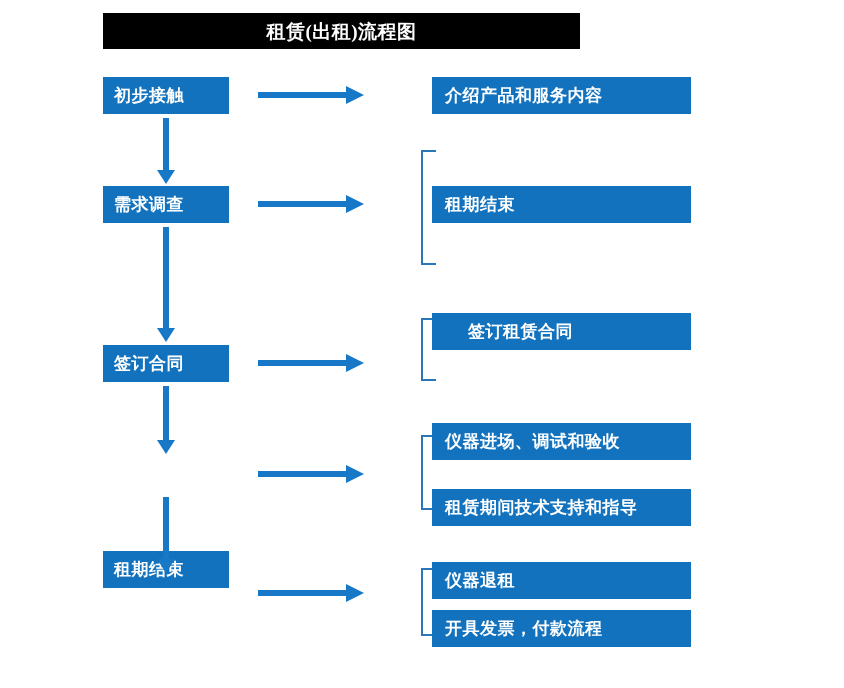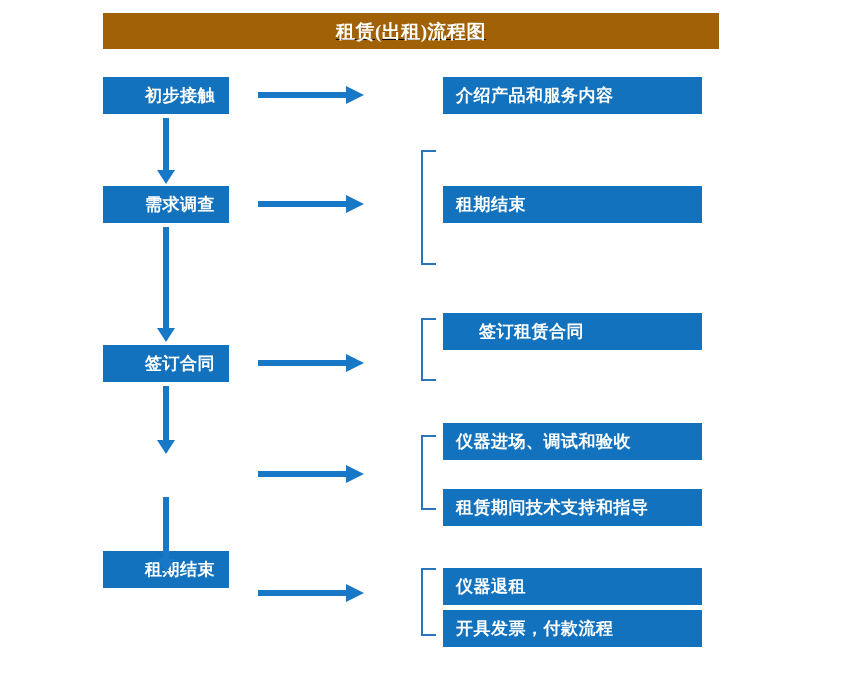--- a/index.html
+++ b/index.html
@@ -16,28 +16,27 @@
     height: 688px;
     background: #ffffff;
     overflow: hidden;
   }
 
   
   .title-banner {
     position: absolute;
     left: 103px;
     top: 13px;
-    width: 616px;
+    width: 477px;
     height: 36px;
-    background: #a16207;
+    background: #000000;
     display: flex;
     align-items: center;
     justify-content: center;
     box-sizing: border-box;
-    text-decoration: underline;
   }
   .title-banner .title-text {
     color: #ffffff;
     font-size: 19px;
     font-weight: bold;
     letter-spacing: 0.5px;
     line-height: 1;
   }
 
   
@@ -51,27 +50,26 @@
     align-items: center;
     box-sizing: border-box;
     padding-left: 11px;
   }
   .stage-box .stage-label {
     color: #ffffff;
     font-size: 17px;
     font-weight: bold;
     line-height: 1;
     letter-spacing: 0.5px;
-    margin-left: 31px;
   }
 
   
   .detail-box {
     position: absolute;
-    left: 443px;
+    left: 432px;
     width: 259px;
     height: 37px;
     background: #1272bd;
     display: flex;
     align-items: center;
     box-sizing: border-box;
     padding-left: 13px;
     text-align: right;
   }
   .detail-box .detail-label {
@@ -215,20 +213,20 @@
   </div>
   <div class="detail-box" style="top:313px;padding-left:36px;">
     <span class="detail-label">签订租赁合同</span>
   </div>
   <div class="detail-box" style="top:423px;">
     <span class="detail-label">仪器进场、调试和验收</span>
   </div>
   <div class="detail-box" style="top:489px;">
     <span class="detail-label">租赁期间技术支持和指导</span>
   </div>
-  <div class="detail-box" style="top:562px;margin-top:6px;">
+  <div class="detail-box" style="top:562px;">
     <span class="detail-label">仪器退租</span>
   </div>
   <div class="detail-box" style="top:610px;">
     <span class="detail-label">开具发票，付款流程</span>
   </div>
 
 </div>
 
 </body></html>

